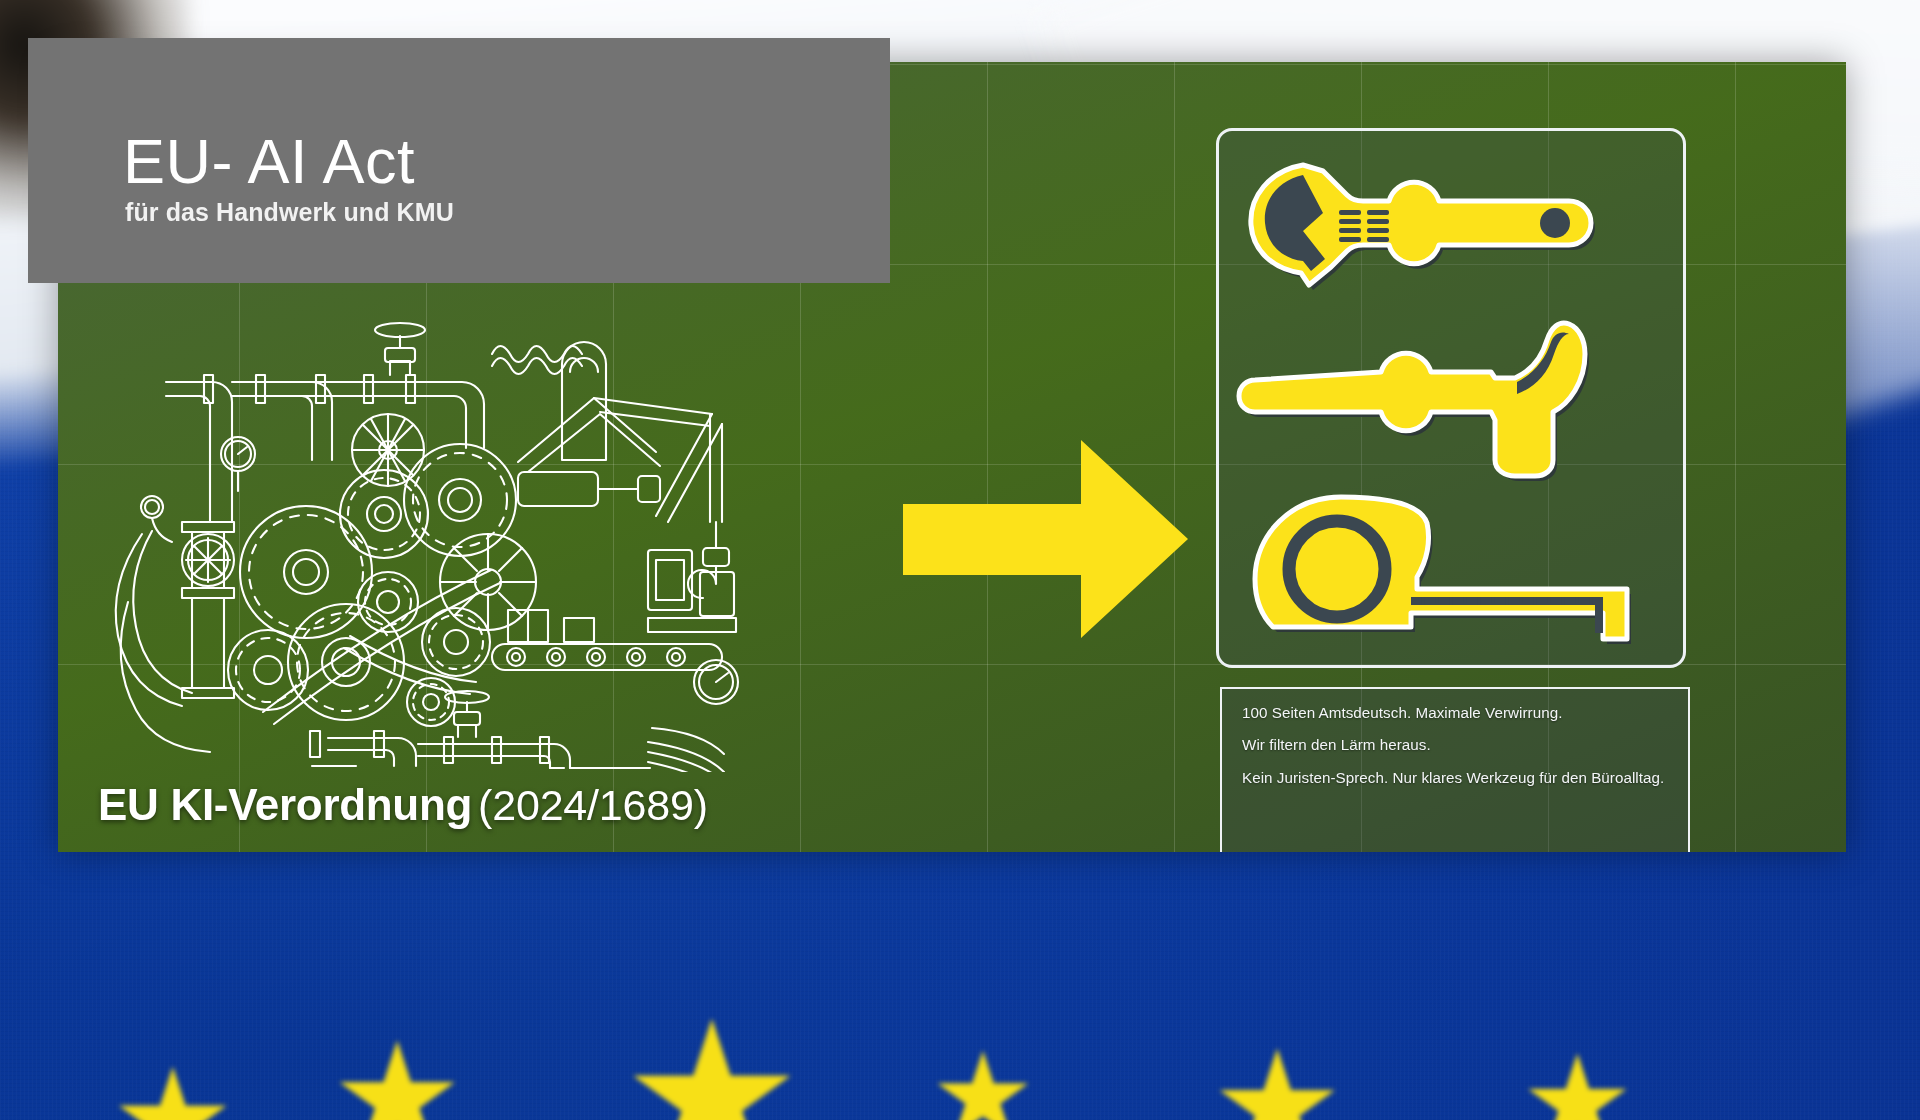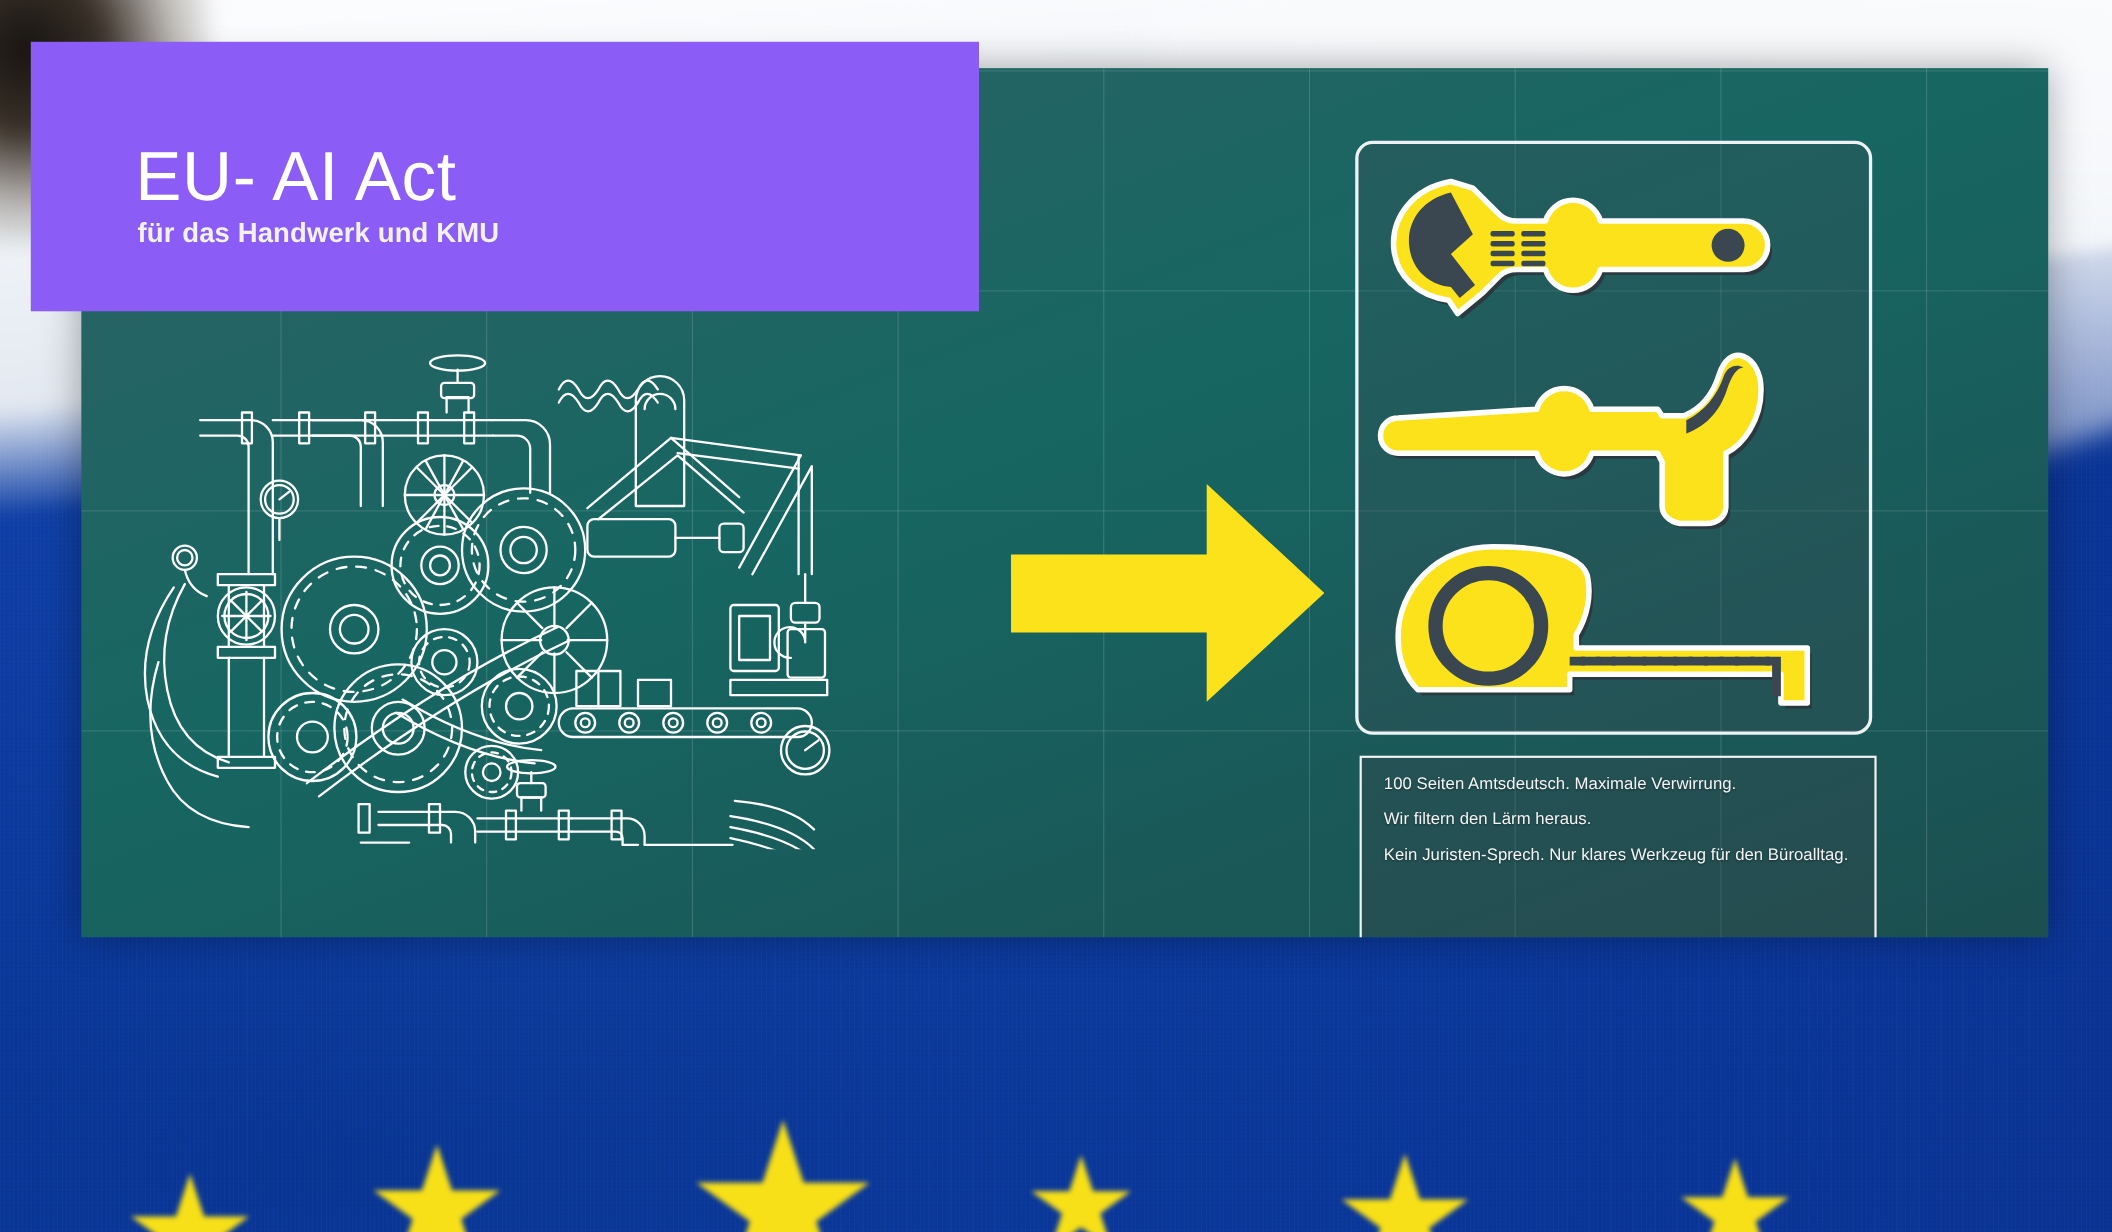--- a/index.html
+++ b/index.html
@@ -25,32 +25,32 @@
   .flag-darkcorner{position:absolute;left:-40px;top:-30px;width:230px;height:250px;
     background:radial-gradient(ellipse at 28% 30%, #151310 0%, #3a3128 30%, rgba(90,80,66,0.35) 58%, rgba(120,110,95,0) 78%);
     filter:blur(10px);}
   
   .weave{position:absolute;inset:0;opacity:.22;
     background-image:repeating-linear-gradient(90deg,rgba(255,255,255,.10) 0 1px,rgba(0,0,0,0) 1px 4px),
                      repeating-linear-gradient(0deg,rgba(0,0,0,.12) 0 1px,rgba(0,0,0,0) 1px 4px);}
   .star{position:absolute;color:#f7e017;line-height:1;filter:blur(2.4px);}
 
   
-  .panel{position:absolute;left:74px;top:62px;width:1788px;height:790px;
-    background:#0f766e;overflow:hidden;box-shadow:0 0 34px rgba(0,0,0,.35);}
+  .panel{position:absolute;left:58px;top:62px;width:1788px;height:790px;
+    background:#4d7c0f;overflow:hidden;box-shadow:0 0 34px rgba(0,0,0,.35);}
   .panel-tint{position:absolute;inset:0;background:
       linear-gradient(160deg,rgba(70,82,92,.55) 0%,rgba(45,55,64,.25) 45%,rgba(38,47,55,.55) 100%);}
   .grid{position:absolute;inset:0;
     background-image:
       linear-gradient(to right, rgba(255,255,255,.16) 1px, rgba(255,255,255,0) 1px),
       linear-gradient(to bottom, rgba(255,255,255,.14) 1px, rgba(255,255,255,0) 1px);
     background-size:187px 200px;background-position:-6px 2px;}
 
   
-  .titlecard{position:absolute;left:28px;top:38px;width:862px;height:245px;background:#8b5cf6;z-index:40;}
+  .titlecard{position:absolute;left:28px;top:38px;width:862px;height:245px;background:#737373;z-index:40;}
   .t-main{position:absolute;left:95px;top:92px;color:#fff;font-size:63px;
     font-weight:400;letter-spacing:.5px;line-height:1;white-space:nowrap;}
   .t-sub{position:absolute;left:97px;top:160px;color:#f2f2f2;font-size:25px;
     font-weight:700;letter-spacing:.1px;white-space:nowrap;}
 
   
   .machine{position:absolute;left:30px;top:210px;width:700px;height:500px;}
   .machine svg{width:100%;height:100%;display:block;}
   .machine svg *{vector-effect:non-scaling-stroke;}
 
@@ -380,20 +380,23 @@
         </svg>
       </div>
     </div>
 
     <div class="textcard">
       <div class="line">100 Seiten Amtsdeutsch. Maximale Verwirrung.</div>
       <div class="line">Wir filtern den Lärm heraus.</div>
       <div class="line">Kein Juristen-Sprech. Nur klares Werkzeug für den Büroalltag.</div>
     </div>
 
+    <div class="caption">
+      <span class="cap-b">EU KI-Verordnung</span><span class="cap-l">(2024/1689)</span>
+    </div>
   </div>
 
   <div class="titlecard">
     <div class="t-main">EU- AI Act</div>
     <div class="t-sub">für das Handwerk und KMU</div>
   </div>
 
 </div>
 
 </body></html>

